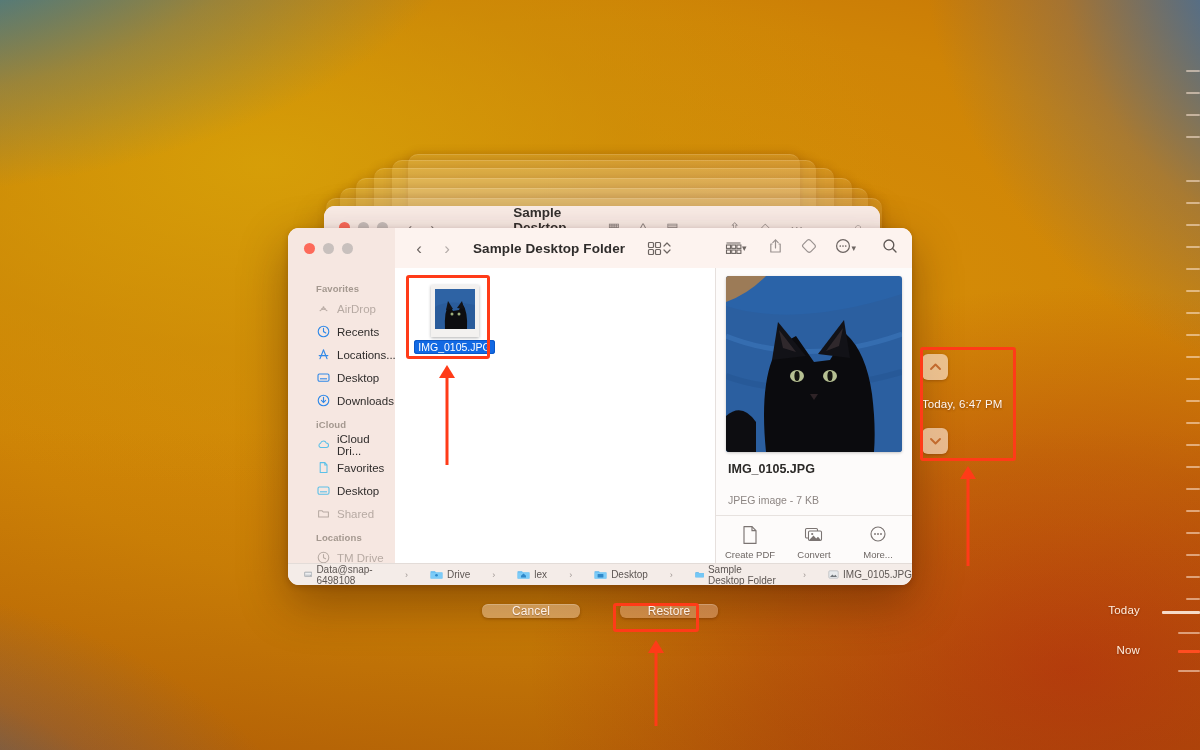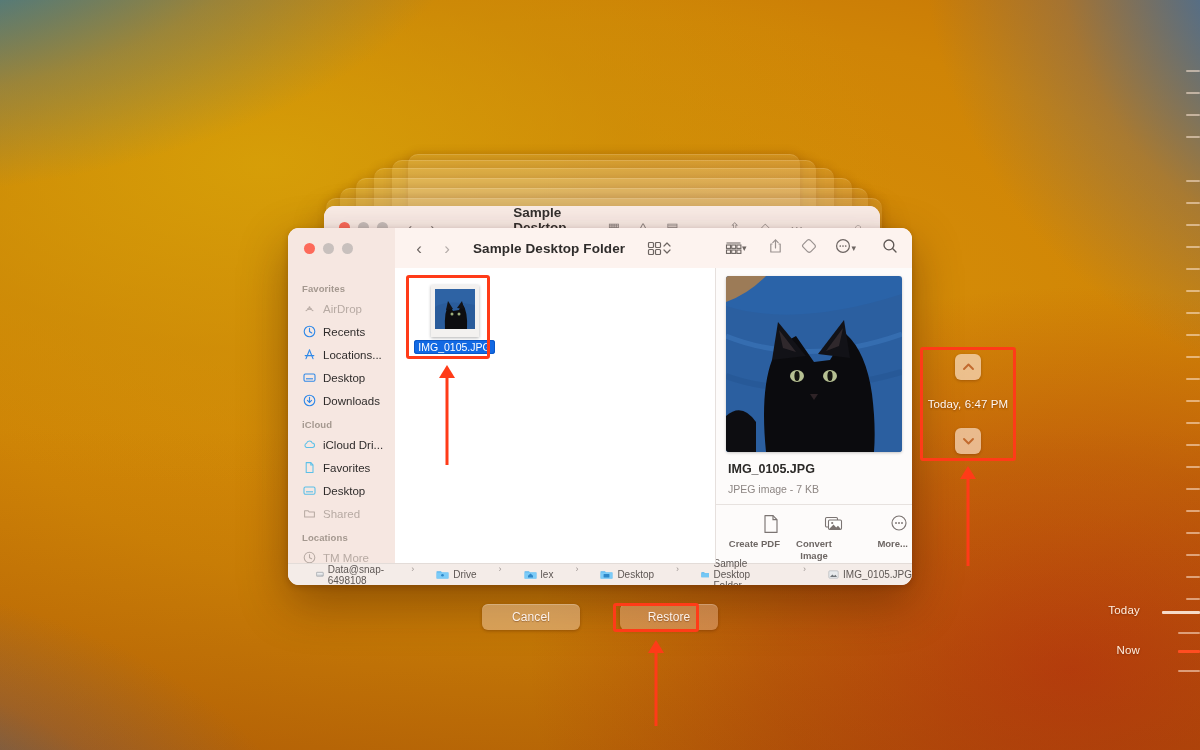--- a/index.html
+++ b/index.html
@@ -105,21 +105,21 @@
   .tb-group { display:flex; align-items:center; gap:4px; color:#6d6562; }
   .tb-gap { width:22px; }
   .chev-sm { font-size:9px; color:#6d6562; }
   .stepper { display:flex; flex-direction:column; line-height:5px; font-size:8px; color:#6d6562; }
 
   
   .fw-body { flex:1; display:flex; min-height:0; }
 
   .fw-sidebar {
     width:107px; background:#f6e7e1; flex:0 0 107px;
-    padding-top:8px; overflow:hidden; position:relative;
+    padding-top:8px; overflow:hidden; position:relative;padding-left:14px;
   }
   .sb-head {
     font-size:9.5px; font-weight:bold; color:#a4988f;
     padding:7px 0 3px 14px; letter-spacing:0.1px;
   }
   .sb-item {
     display:flex; align-items:center; gap:7px; height:23px;
     padding-left:14px; font-size:11.5px; color:#2f2c2b;
   }
   .sb-item.dim { color:#b7aaa3; }
@@ -154,59 +154,59 @@
     width:196px; flex:0 0 196px; background:#fdfbfa;
     display:flex; flex-direction:column; padding:8px 0 0 0;
   }
   .pv-img-wrap { padding:0 10px; display:flex; justify-content:center; }
   .pv-img {
     width:176px; height:176px; border-radius:3px; overflow:hidden;
     box-shadow:0 1px 3px rgba(0,0,0,0.22);
   }
   .pv-meta { padding:10px 12px 9px 12px; }
   .pv-name { font-size:12.5px; font-weight:bold; color:#2b2927; }
-  .pv-sub { font-size:10.5px; color:#8d8683; margin-top:7px; }
+  .pv-sub { font-size:10.5px; color:#8d8683; margin-top:18px; }
   .pv-actions {
     border-top:1px solid #e7e2df; display:flex; padding:9px 2px 0 2px; justify-content:space-around;
   }
-  .pv-act { width:60px; display:flex; flex-direction:column; align-items:flex-end; gap:4px;font-weight:bold; }
+  .pv-act { width:60px; display:flex; flex-direction:column; align-items:center; gap:4px; }
   .pv-act-lbl { font-size:9.5px; color:#6e6764; text-align:center; line-height:12px; }
 
   
   .fw-path {
     height:22px; flex:0 0 22px; background:#f4ece8; border-top:1px solid #e3dcd8;
-    display:flex; padding-left:28px; gap:20px;
+    display:flex; align-items:center; padding-left:16px; gap:20px;
   }
   .pb-item { display:flex; align-items:center; gap:4px; font-size:10px; color:#5d5653; }
   .pb-sep { color:#9d9592; font-size:9px; margin:0 2px; }
 
   
   #tm-controls {
     position:absolute; left:922px; top:348px; width:92px; height:112px;
-    display:flex; flex-direction:column; align-items:center; justify-content:space-between;
+    display:flex; flex-direction:column; justify-content:space-between;
     padding:6px 0;
   }
   .tm-btn {
     width:26px; height:26px; border-radius:6px;
     background:rgba(255,236,222,0.62);
     display:flex; align-items:center; justify-content:center;
     box-shadow:0 1px 3px rgba(60,16,0,0.28);
   }
   .tm-date {
     color:#fff7f0; font-size:11.5px; letter-spacing:0.1px;
     text-shadow:0 1px 2px rgba(80,20,0,0.5); white-space:nowrap;
   }
 
   
   #btn-row {
     position:absolute; left:0; right:0; top:604px; display:flex;
     justify-content:center; gap:40px;
   }
   .dlg-btn {
-    width:98px; height:26px; border-radius:6px;
+    width:98px; height:14px; border-radius:6px;
     display:flex; align-items:center; justify-content:center;
     font-size:12px; color:#fdf2ea; letter-spacing:0.1px;
     text-shadow:0 1px 1px rgba(60,16,0,0.35);
     box-shadow: inset 0 1px 0 rgba(255,255,255,0.22), 0 1px 3px rgba(60,16,0,0.3);
   }
   .dlg-btn.cancel { background:rgba(255,228,208,0.40); }
   .dlg-btn.restore { background:rgba(255,214,192,0.34); }
 
   
   .anno-box {
@@ -504,21 +504,21 @@
 
       <div class="sb-head">Locations</div>
 
       <div class="sb-item dim">
         <span class="sb-ic">
           <svg width="13" height="13" viewBox="0 0 13 13">
               <circle cx="6.5" cy="6.5" r="5.3" fill="none" stroke="#b7aaa3" stroke-width="1.05"></circle>
               <polyline points="6.5,3.6 6.5,6.6 8.6,7.8" fill="none" stroke="#b7aaa3" stroke-width="1.05" stroke-linecap="round"></polyline>
             </svg>
         </span>
-        <span>TM More</span>
+        <span>TM Drive</span>
       </div>
 
     </div>
 
     <div class="fw-content">
       <div class="files">
 
         <div class="file">
           <div class="thumb-wrap">
             <div class="thumb sel">

